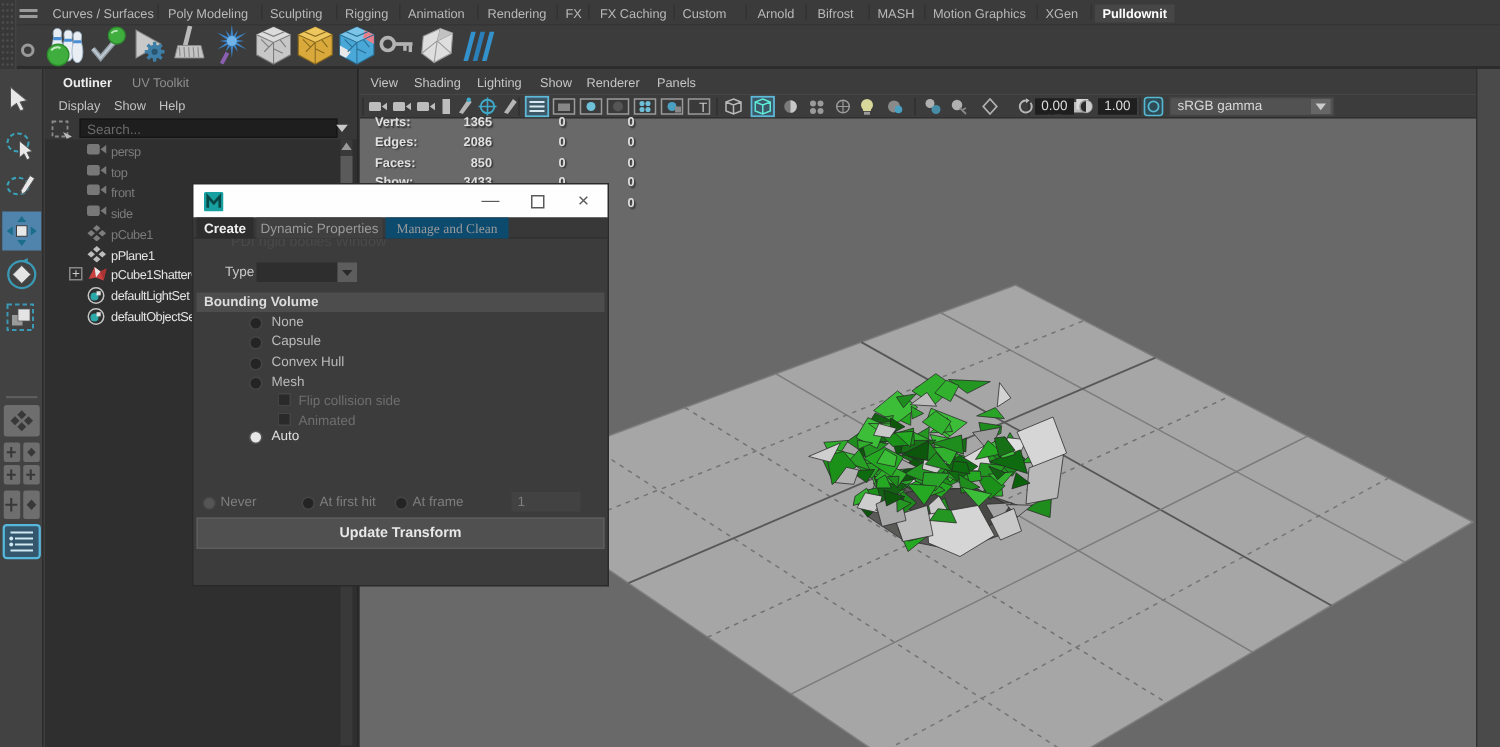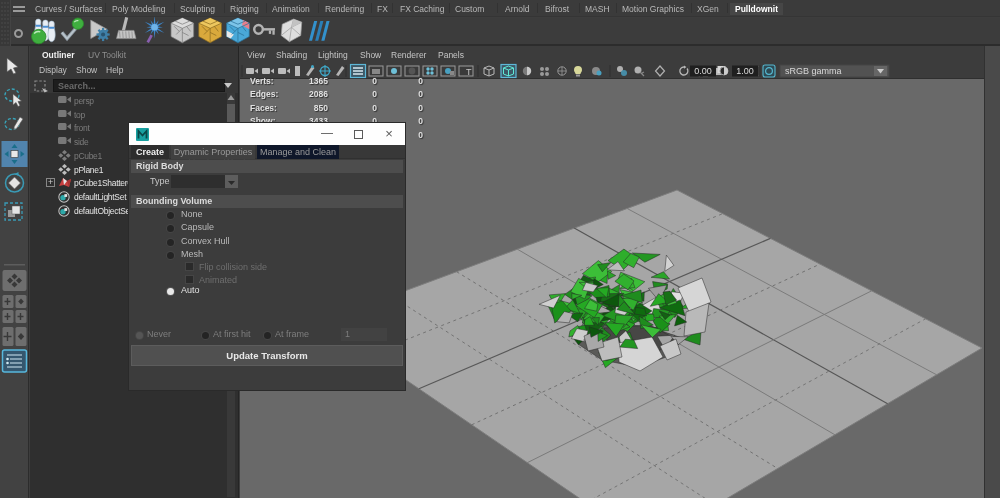--- a/index.html
+++ b/index.html
@@ -11,21 +11,21 @@
 #grip{position:absolute;left:0;top:0;width:11px;height:46px;background:#383838;border-right:1px solid #444;}
 #mbtn1{position:absolute;left:13px;top:6px;width:12px;height:6px;border-top:2px solid #9a9a9a;border-bottom:2px solid #9a9a9a;}
 #mbtn2{position:absolute;left:14px;top:29px;width:9px;height:9px;border:2px solid #9a9a9a;border-radius:50%;}
 
 #toolbox{position:absolute;left:0;top:46px;width:29px;height:452px;background:#424242;border-right:1px solid #2c2c2c;}
 
 #outliner{position:absolute;left:30px;top:46px;width:209px;height:452px;background:#2f2f2f;border-right:1px solid #252525;}
 #outhead{position:absolute;left:0;top:0;width:100%;height:47px;background:#373737;}
 .otab{position:absolute;top:4px;font-size:8.5px;height:15px;}
 #outmenu span{font-size:8.5px;color:#c2c2c2;position:absolute;top:2px;}
-#srch{position:absolute;left:23px;top:33px;width:172px;height:13px;background:#1e1e1e;border:1px solid #161616;color:#6a6a6a;font-size:9px;padding-left:4px;line-height:12px;font-weight:bold;}
+#srch{position:absolute;left:23px;top:33px;width:172px;height:13px;background:#1e1e1e;border:1px solid #161616;color:#6a6a6a;font-size:9px;padding-left:4px;line-height:12px;}
 .orow{position:absolute;left:28px;height:13px;font-size:8.5px;letter-spacing:-0.3px;white-space:nowrap;}
 .oic{display:inline-block;width:16px;vertical-align:top;}
 .otx{vertical-align:top;display:inline-block;padding-top:0px;line-height:13px;}
 #oscroll{position:absolute;right:3px;top:47px;width:8px;height:404px;background:#393939;}
 #othumb{position:absolute;left:0;top:11px;width:8px;height:110px;background:#5a5a5a;}
 
 #vp{position:absolute;left:240px;top:46px;width:744px;height:452px;background:#696969;}
 #vpmenus{position:absolute;left:0;top:0;width:100%;height:17px;background:#3c3c3c;}
 .vmi{position:absolute;top:4px;font-size:8.5px;color:#c6c6c6;}
 #vptools{position:absolute;left:0;top:17px;width:100%;height:16px;background:#3c3c3c;border-bottom:1px solid #2f2f2f;}
@@ -721,23 +721,22 @@
   <span class="t">PDI rigid bodies Window</span>
   <span class="wbtn" style="left:191px;top:-1px">—</span>
   <svg class="wbtn" style="left:225px;top:7px" width="9" height="9">
         <rect x="0.5" y="0.5" width="8" height="8" fill="none" stroke="#5a5a5a"></rect>
       </svg>
   <span class="wbtn" style="left:253px;font-size:13px">×</span>
  </div>
  <div id="dtabs">
   <div class="dtab" style="left:2px;width:38px;background:#2d2d2d;color:#f0f0f0;font-weight:bold;">Create</div>
   <div class="dtab" style="left:42px;width:84px;background:#404040;color:#9a9a9a;">Dynamic Properties</div>
-  <div class="dtab" style="left:128px;width:82px;background:#0f172a;color:#9a9a9a;">Manage and Clean</div>
+  <div class="dtab" style="left:128px;width:82px;background:#0c4a6e;color:#9a9a9a;font-family:Liberation Serif, serif;">Manage and Clean</div>
  </div>
- <div class="sect" style="top:37px">Rigid Body</div>
  <div class="dlbl" style="left:21px;top:53px;color:#c8c8c8">Type</div>
  <div style="position:absolute;left:42px;top:52px;width:54px;height:13px;background:#2e2e2e;"></div>
  <div style="position:absolute;left:96px;top:52px;width:13px;height:13px;background:#5d5d5d;"><svg width="13" height="13">
         <path d="M3 5 h7 l-3.5 4 Z" fill="#2a2a2a"></path>
       </svg></div>
  <div class="sect" style="top:72px">Bounding Volume</div>
  <div class="radio" style="left:38px;top:89px"></div>
     <div class="dlbl" style="left:52px;top:86px;color:#bababa">None</div>
  <div class="radio" style="left:38px;top:102px"></div>
     <div class="dlbl" style="left:52px;top:99px;color:#bababa">Capsule</div>

